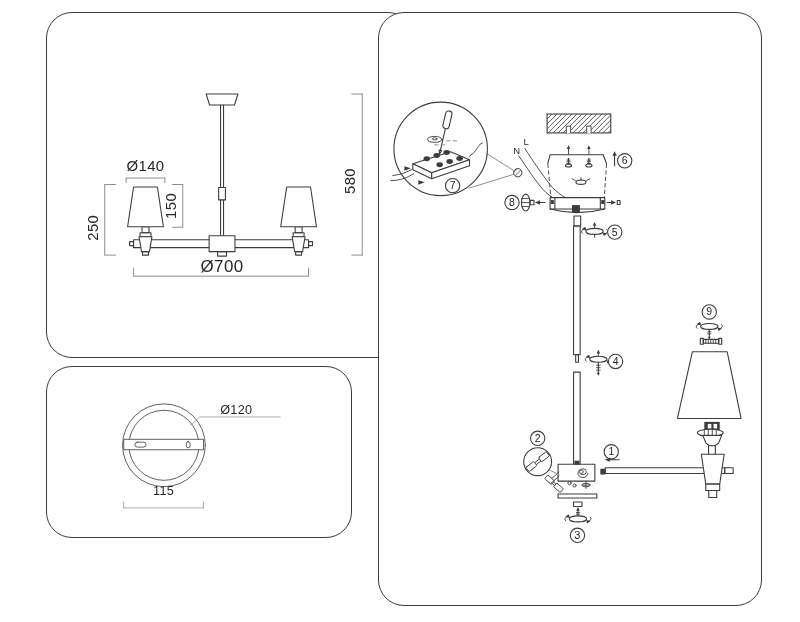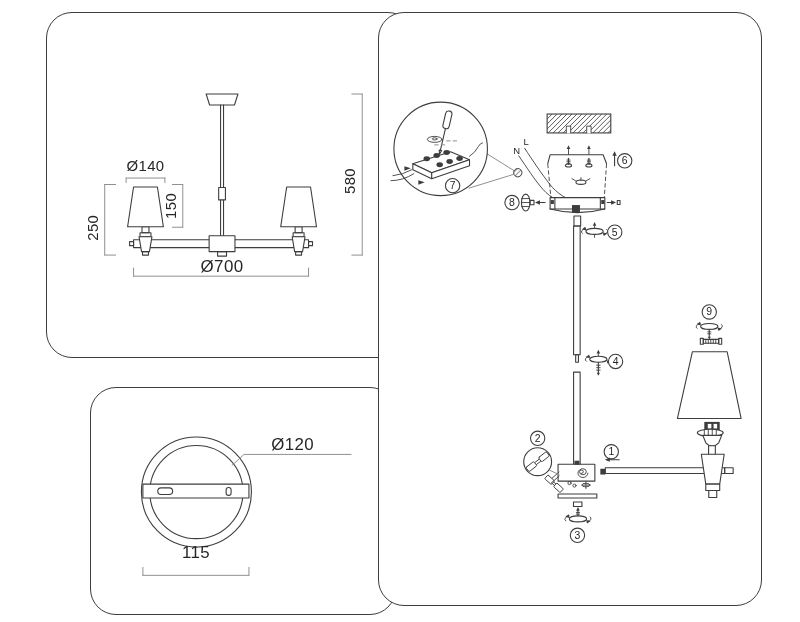--- a/index.html
+++ b/index.html
@@ -1,20 +1,20 @@
 <!DOCTYPE html>
 <html><head>
 <meta charset="utf-8">
 <style>
   html,body{margin:0;padding:0;}
   body{width:800px;height:622px;background:#ffffff;position:relative;overflow:hidden;
        font-family:"Liberation Sans", sans-serif;}
   .panel{position:absolute;background:#fff;border:1.6px solid #3d3d3d;border-radius:26px;box-sizing:border-box;}
   #p1{left:46px;top:12px;width:368px;height:346px;}
-  #p2{left:46px;top:387px;width:306px;height:228px;margin-left:44px;}
+  #p2{left:46px;top:366px;width:306px;height:172px;}
   #p3{left:378px;top:12px;width:384px;height:594px;}
   .panel svg{position:absolute;left:0;top:0;width:100%;height:100%;}
   .ln{stroke:#3d3d3d;stroke-width:1.1;fill:none;stroke-linecap:round;stroke-linejoin:round;}
   .thin{stroke-width:0.9;}
   .wf{fill:#ffffff;stroke:#3d3d3d;stroke-width:1.1;stroke-linejoin:round;}
   .fill{fill:#3d3d3d;stroke:none;}
   .dash{stroke-dasharray:3.5,3;}
   .dim{stroke:#8f8f8f;stroke-width:1;fill:none;stroke-linecap:round;}
   .hatchbox{fill:url(#hat);stroke:#3d3d3d;stroke-width:1.1;}
   .hatchdot{fill:url(#hat);stroke:#3d3d3d;stroke-width:1;}

